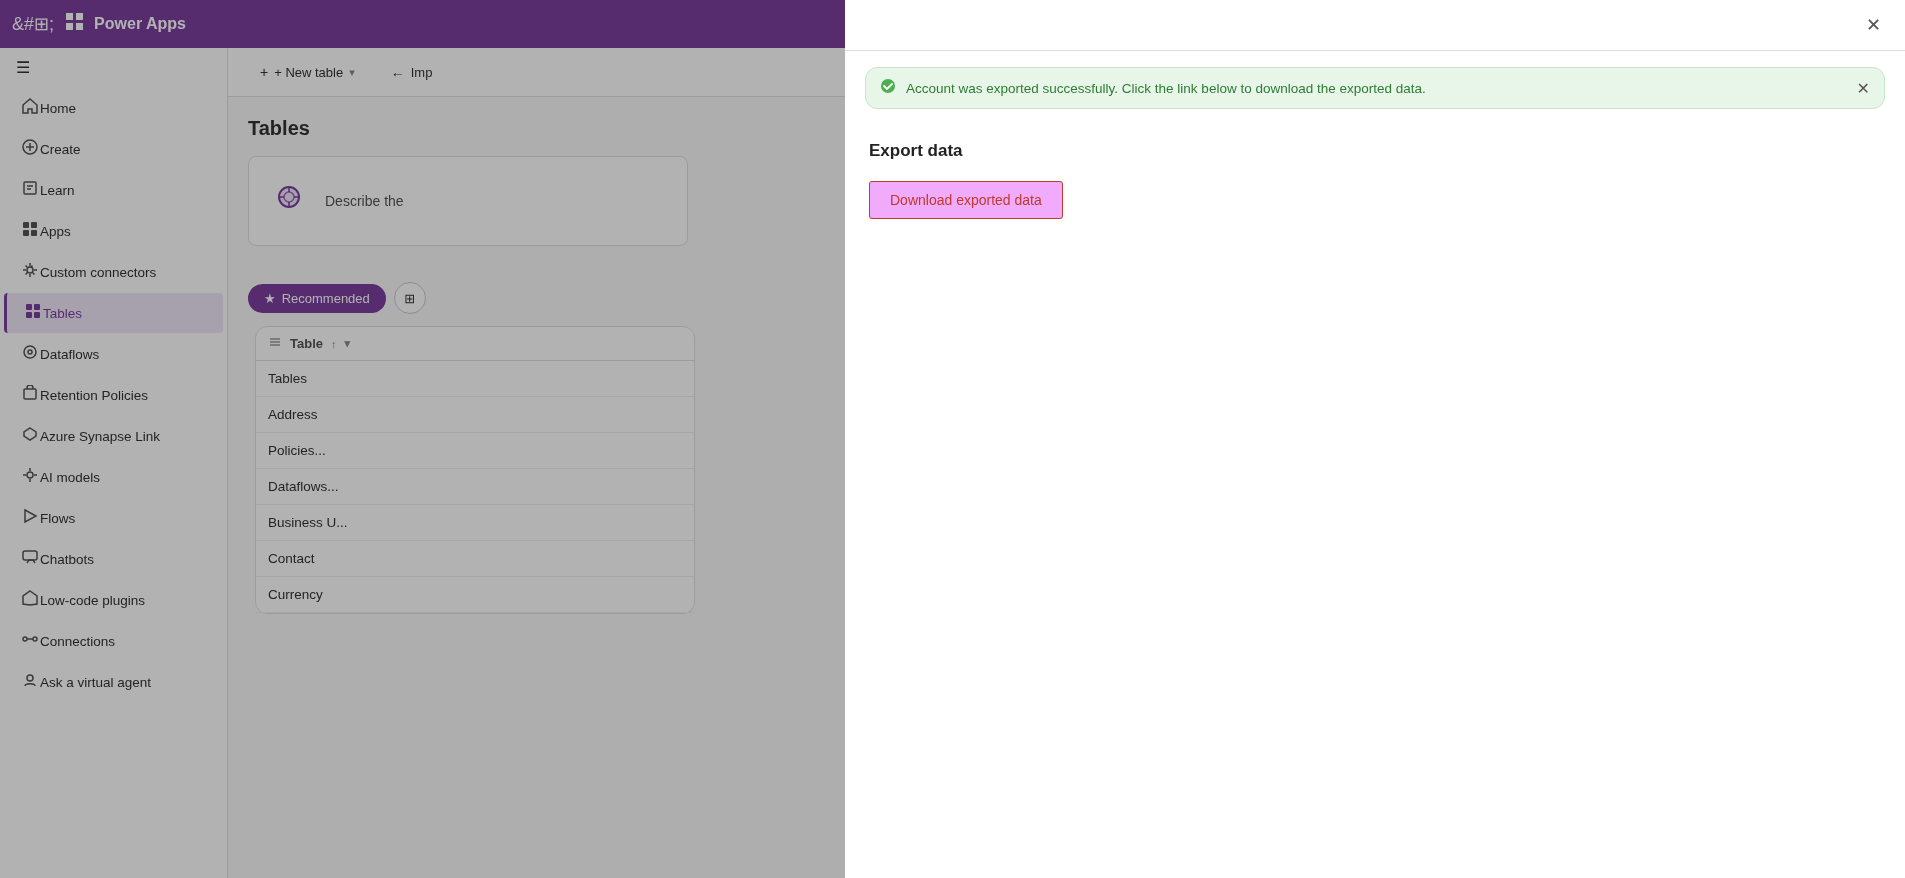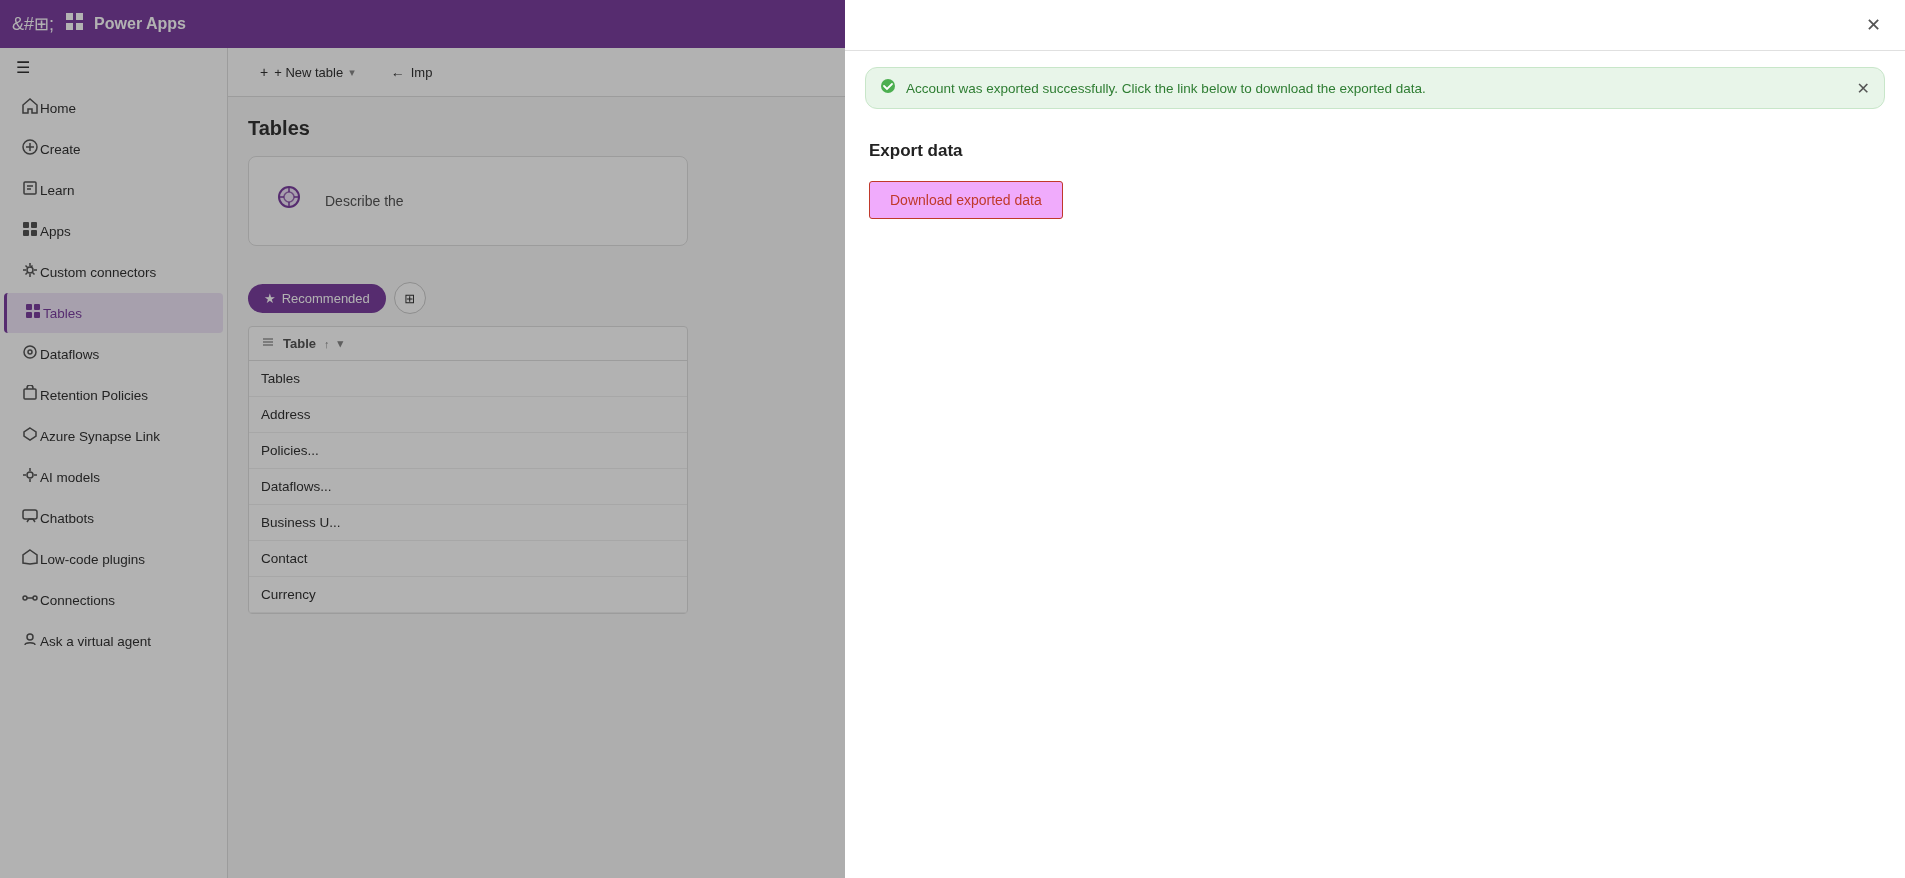--- a/index.html
+++ b/index.html
@@ -391,20 +391,28 @@
   <div class="sidebar-item">
     <span class="icon">
       <svg width="16" height="16" viewBox="0 0 16 16" fill="none" stroke="#555" stroke-width="1.5">
         <circle cx="8" cy="8" r="3"></circle>
           <path d="M8 1v3M8 12v3M1 8h3M12 8h3"></path>
       </svg>
     </span>
     <span>AI models</span>
   </div>
 
+  <div class="sidebar-item">
+    <span class="icon">
+      <svg width="16" height="16" viewBox="0 0 16 16" fill="none" stroke="#555" stroke-width="1.5">
+        <polygon points="3,2 14,8 3,14"></polygon>
+      </svg>
+    </span>
+    <span>Flows</span>
+  </div>
 
   <div class="sidebar-item">
     <span class="icon">
       <svg width="16" height="16" viewBox="0 0 16 16" fill="none" stroke="#555" stroke-width="1.5">
         <rect x="1" y="2" width="14" height="9" rx="2"></rect>
           <path d="M5 14l2-3h4l2 3"></path>
       </svg>
     </span>
     <span>Chatbots</span>
   </div>
@@ -472,21 +480,21 @@
     <div class="filter-row">
       <button class="filter-btn-recommended">
         <span>★</span>
         <span>Recommended</span>
       </button>
       <button class="filter-btn-other" style="border-radius:50%;width:32px;height:32px;padding:0;display:flex;align-items:center;justify-content:center;">
         <span>⊞</span>
       </button>
     </div>
 
-    <div style="background:#fff;border:1px solid #e0e0e0;border-radius:4px;max-width:440px;">
+    <div style="background:#fff;border:1px solid #e0e0e0;border-radius:12px;max-width:440px;margin-left:7px;">
       <div class="table-list-header">
         <span style="color:#888;">
           <svg width="14" height="14" viewBox="0 0 14 14" fill="none" stroke="#888" stroke-width="1.3">
             <line x1="2" y1="4" x2="12" y2="4"></line>
               <line x1="2" y1="7" x2="12" y2="7"></line>
               <line x1="2" y1="10" x2="12" y2="10"></line>
           </svg>
         </span>
         <span>Table</span>
         <span style="font-size:11px;color:#888;">↑</span>

